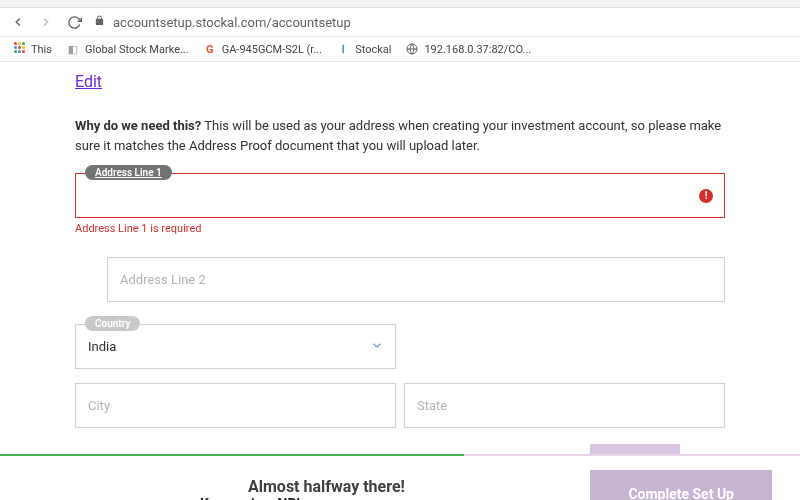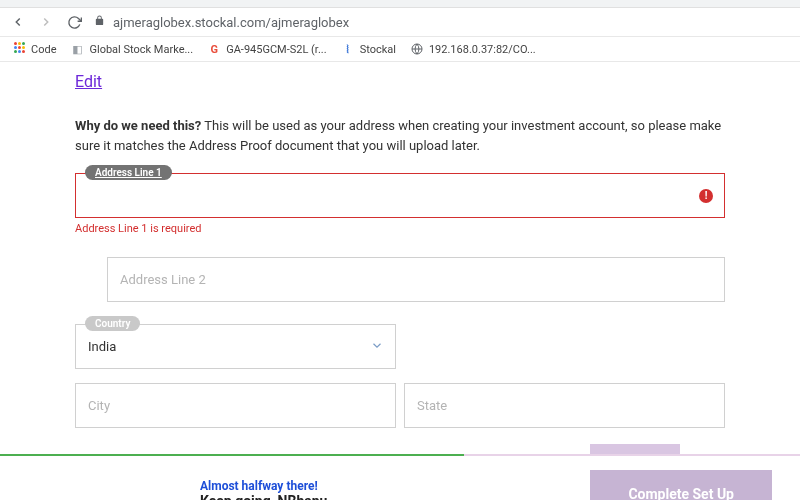--- a/index.html
+++ b/index.html
@@ -38,21 +38,21 @@
     .err-msg { color: #d32f2f; font-size: 11px; margin-top: 4px; }
     
     .row2 { display: grid; grid-template-columns: 1fr 1fr; gap: 8px; margin-bottom: 14px; }
     .select-box { position: relative; }
     .select-box .chevron { position: absolute; right: 12px; top: 50%; transform: translateY(-50%); color: #7a9cc6; pointer-events: none; }
     .helper { font-size: 10px; color: #888; font-style: italic; margin-top: 4px; }
     
     
     .progress-bar { height: 2px; background: linear-gradient(to right, #4caf50 0%, #4caf50 58%, #e8d3e8 58%, #e8d3e8 100%); margin-top: 8px; }
     .footer { display: flex; justify-content: space-between; align-items: center; padding: 14px 28px 20px 200px; }
-    .foot-left .l1 { color: #1d4ed8; font-weight: 700; font-size: 12px; }
+    .foot-left .l1 { color: #404040; font-weight: 700; font-size: 16px; margin-left: 48px; }
     .foot-left .l2 { color: #222; font-weight: 700; font-size: 14px; }
     .complete-btn { background: #c6b4d3; color: #fff; font-weight: 700; font-size: 14px; padding: 16px 38px; border: none; cursor: pointer; }
     .partial-btn { position:absolute; right:120px; width:90px; height:10px; background:#d9c6e2; top:-10px; }
     .footer-wrap{position:relative;}
   </style>
 </head>
 <body>
 
 <div class="chrome-top"></div>
 
@@ -72,38 +72,38 @@
         <path d="M23 4v6h-6"></path>
         <path d="M20.49 15a9 9 0 1 1-2.12-9.36L23 10"></path>
       </svg>
   </div>
   <div class="addr-bar">
     <span class="lock">
       <svg width="11" height="11" viewBox="0 0 24 24" fill="currentColor">
           <path d="M18 8h-1V6a5 5 0 0 0-10 0v2H6a2 2 0 0 0-2 2v10a2 2 0 0 0 2 2h12a2 2 0 0 0 2-2V10a2 2 0 0 0-2-2zM9 6a3 3 0 0 1 6 0v2H9z"></path>
         </svg>
     </span>
-    <span class="url">ajmeraglobex.stockal.com/ajmeraglobex</span>
+    <span class="url">accountsetup.stockal.com/accountsetup</span>
   </div>
 </div>
 
 <div class="bookmarks">
   <div class="bm-item">
     <span class="bm-icon apps-dots">
       <span class="d1"></span>
         <span class="d2"></span>
         <span class="d3"></span>
         <span class="d4"></span>
         <span class="d5"></span>
         <span class="d6"></span>
         <span class="d7"></span>
         <span class="d8"></span>
         <span class="d9"></span>
     </span>
-    <span>Code</span>
+    <span>This</span>
   </div>
   <div class="bm-item">
     <span class="bm-icon" style="color:#9aa0a6">◧</span>
     <span>Global Stock Marke...</span>
   </div>
   <div class="bm-item">
     <span class="bm-icon" style="color:#e94e3c;font-weight:700">G</span>
     <span>GA-945GCM-S2L (r...</span>
   </div>
   <div class="bm-item">

